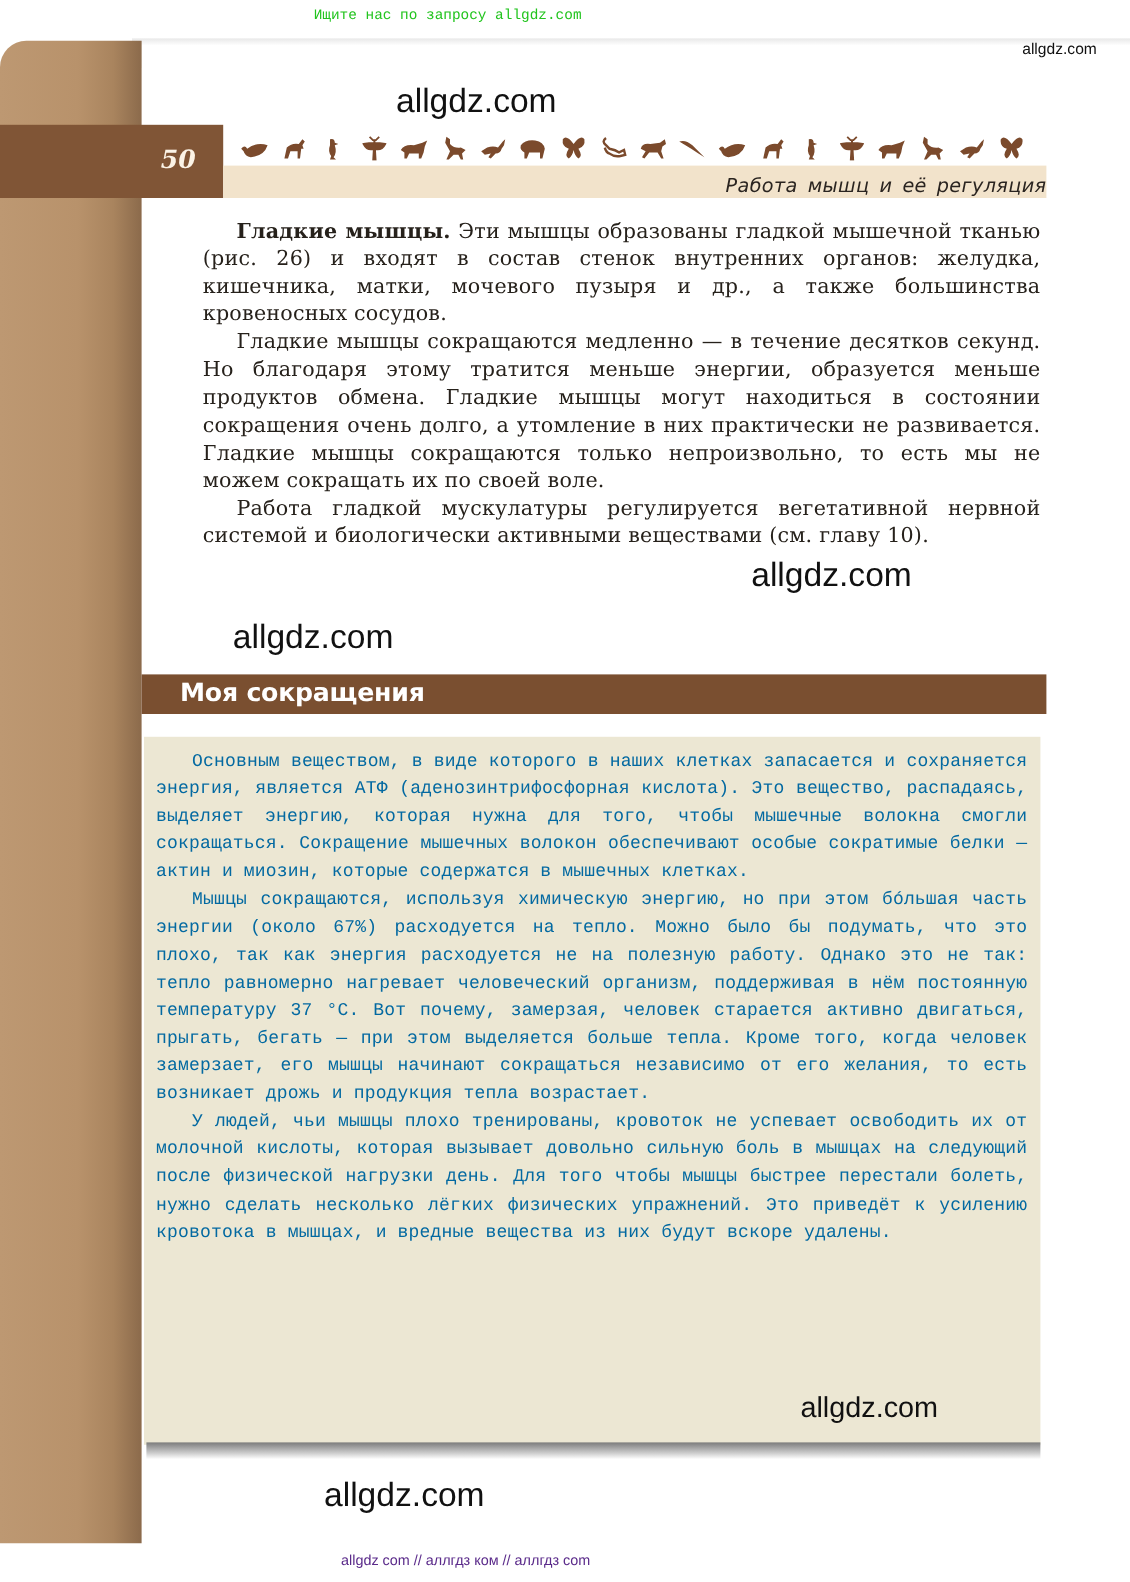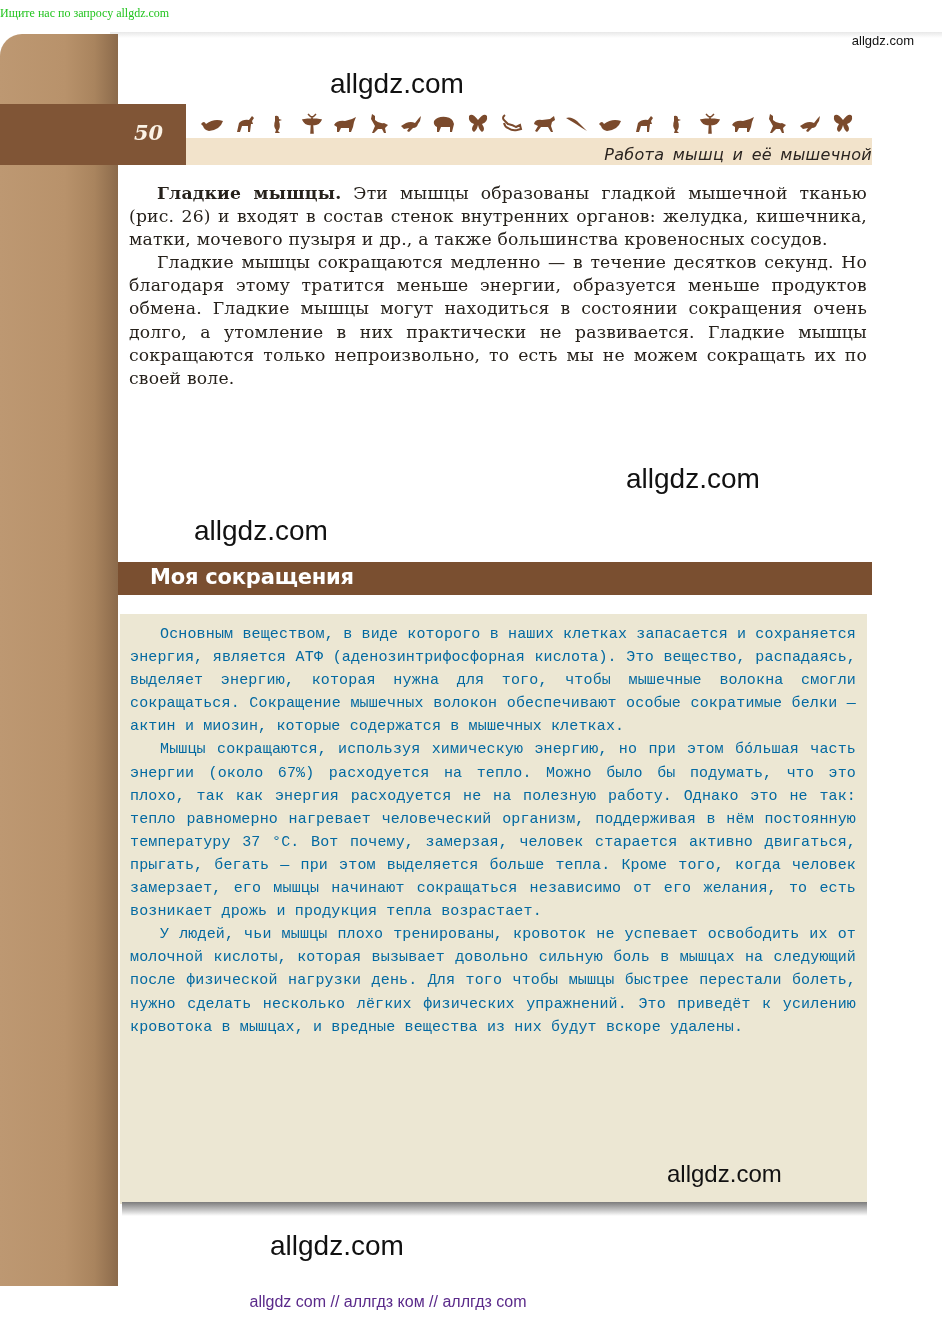--- a/index.html
+++ b/index.html
@@ -1,21 +1,21 @@
 <!DOCTYPE html>
 <html><head>
   <meta charset="utf-8">
   <style>
     * { box-sizing: border-box; margin: 0; padding: 0; }
     html, body { width: 942px; height: 1318px; background: #ffffff; overflow: hidden; }
     body { position: relative; font-family: "DejaVu Serif", serif; color: #1e1a16; }
 
     .top-banner {
-      position: absolute; left: 0; top: 6px; width: 746px; 
-      font-family: Liberation Serif, serif; font-size: 12px; color: #22c41e;
+      position: absolute; left: 0; top: 6px; width: 746px; text-align: center;
+      font-family: Liberation Mono, monospace; font-size: 12px; color: #22c41e;
     }
     .page-topline {
       position: absolute; left: 110px; top: 32px; width: 832px; height: 6px;
       background: linear-gradient(#e8e8e8, #ffffff);
     }
     .spine {
       position: absolute; left: 0; top: 34px; width: 118px; height: 1252px;
       border-top-left-radius: 22px;
       background: linear-gradient(to right, #bd9872 0%, #b8926b 55%, #a9845e 80%, #8b6a4b 100%);
     }
@@ -48,21 +48,21 @@
     }
     .wm {
       position: absolute; font-family: "Liberation Sans", sans-serif;
       font-size: 28px; color: #111;
     }
     .body-text {
       position: absolute; left: 129px; top: 182px; width: 738px;
       font-family: "DejaVu Serif", serif; font-size: 17.2px; line-height: 23.1px;
       text-align: justify; color: #26211b; letter-spacing: 0.2px;
     }
-    .body-text p { text-indent: 28px; }
+    .body-text p { text-indent: 28px; margin-left: 40px; }
     .body-text b { font-weight: bold; }
 
     .lab-band {
       position: absolute; left: 118px; top: 562px; width: 754px; height: 33px;
       background: #7a4f30;
     }
     .lab-title {
       position: absolute; left: 150px; top: 565px;
       font-family: "DejaVu Sans", sans-serif; font-weight: bold; font-size: 21px;
       color: #ffffff; letter-spacing: -0.2px;
@@ -77,21 +77,21 @@
     }
     .lab-text {
       position: absolute; left: 130px; top: 623px; width: 726px;
       font-family: Liberation Mono, monospace; font-size: 15px; line-height: 23.1px;
       text-align: justify; color: #0369a1; letter-spacing: 0.15px;
     }
     .lab-text p { text-indent: 30px; }
 
     .footer {
       position: absolute; left: 0; top: 1293px; width: 776px; text-align: center;
-      font-family: "Liberation Sans", sans-serif; font-size: 16px; color: #5a2a8a;
+      font-family: "Liberation Sans", sans-serif; font-size: 12px; color: #5a2a8a;
     }
   </style>
 </head>
 <body>
 
 <div class="top-banner">Ищите нас по запросу allgdz.com</div>
 <div class="page-topline"></div>
 <div class="spine"></div>
 <div class="page-num-band"></div>
 <div class="page-num">50</div>
@@ -154,27 +154,28 @@
     </svg>
   <svg class="animal" viewBox="0 0 24 22">
       <path d="M2 14 L7 11 Q12 9 16 11 L20 6 L22 4 L21 9 L19 12 Q18 16 14 16 L10 20 L8 19 L10 16 L5 17 Z" fill="#7b4a2c"></path>
     </svg>
   <svg class="animal" viewBox="0 0 24 22">
       <path d="M12 8 Q6 0 3 4 Q2 10 8 12 Q4 18 8 20 Q11 18 12 13 Q13 18 16 20 Q20 18 16 12 Q22 10 21 4 Q18 0 12 8 Z" fill="#7b4a2c"></path>
     </svg>
 </div>
 
 <div class="chapter-band"></div>
-<div class="chapter-title">Работа мышц и её мышечной</div>
+<div class="chapter-title">Работа мышц и её регуляция</div>
 
 <div class="wm" style="left:330px; top:68px;">allgdz.com</div>
 
 <div class="body-text">
   <p><b>Гладкие мышцы.</b><span> Эти мышцы образованы гладкой мышечной тканью (рис. 26) и входят в состав стенок внутренних органов: желудка, кишечника, матки, мочевого пузыря и др., а также большинства кровеносных сосудов.</span></p>
   <p>Гладкие мышцы сокращаются медленно — в течение десятков секунд. Но благодаря этому тратится меньше энергии, образуется меньше продуктов обмена. Гладкие мышцы могут находиться в состоянии сокращения очень долго, а утомление в них практически не развивается.  Гладкие мышцы сокращаются только непроизвольно, то есть мы не можем сокращать их по своей воле.</p>
+  <p>Работа гладкой мускулатуры регулируется вегетативной нервной системой и биологически активными веществами (см. главу 10).</p>
 </div>
 
 <div class="wm" style="left:626px; top:463px;">allgdz.com</div>
 <div class="wm" style="left:194px; top:515px;">allgdz.com</div>
 
 <div class="lab-band"></div>
 <div class="lab-title">Моя сокращения</div>
 
 <div class="lab-box"></div>
 <div class="lab-shadow"></div>

